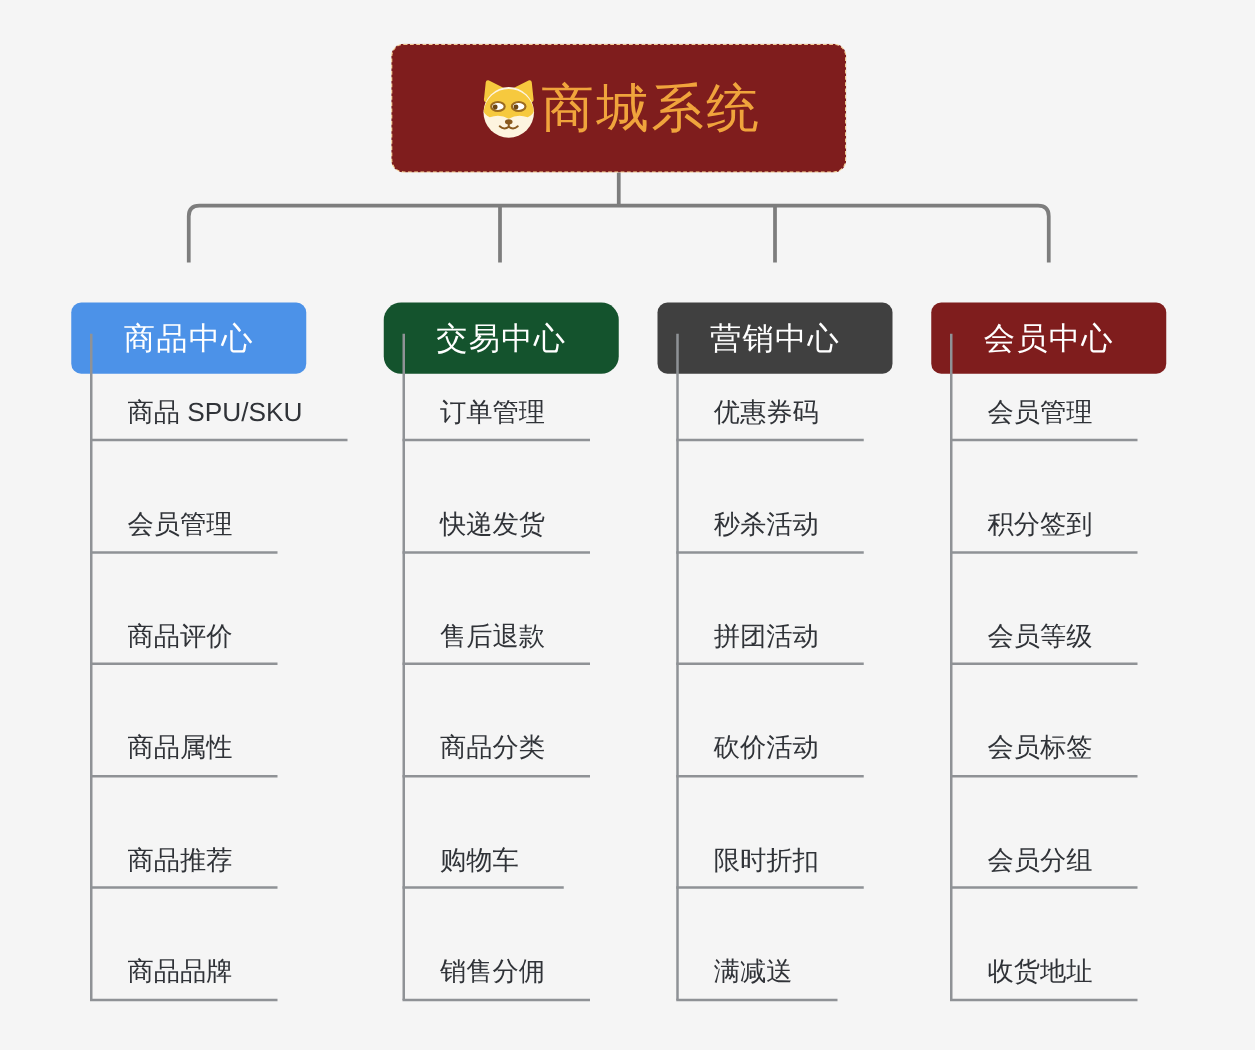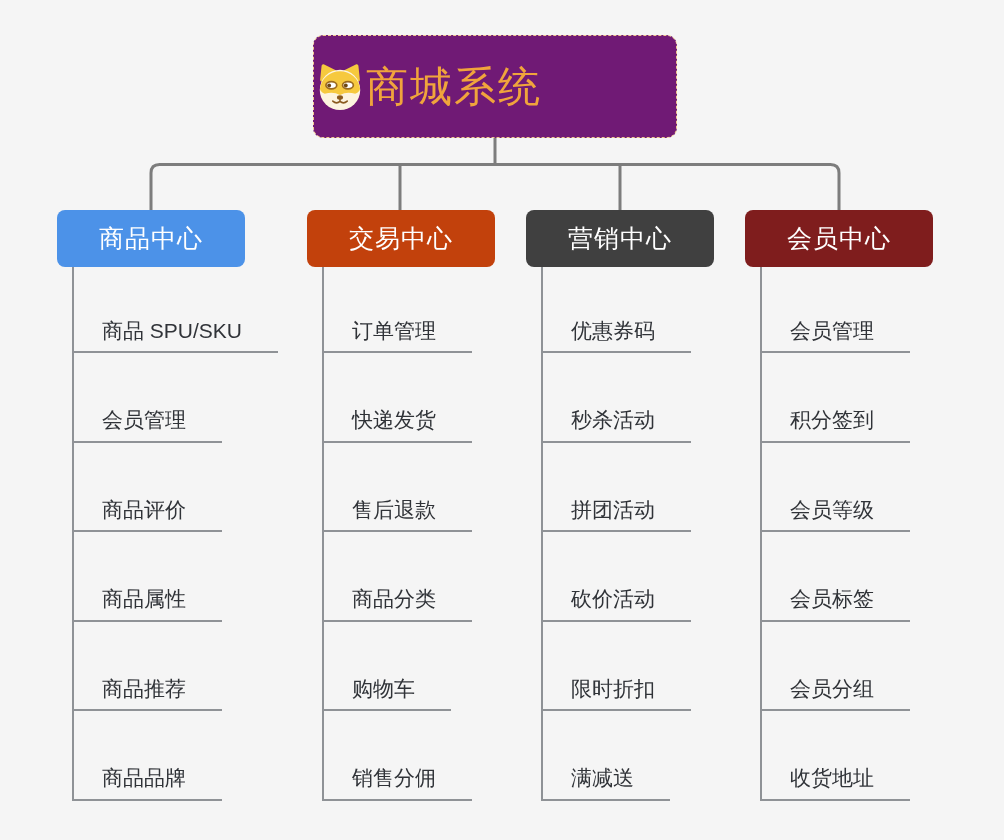--- a/index.html
+++ b/index.html
@@ -14,25 +14,26 @@
     height:840px;
     background:#f5f5f5;
     overflow:hidden;
   }
   
   .root-node{
     position:absolute;
     left:313px; top:35px;
     width:364px; height:103px;
     box-sizing:border-box;
-    background:#701a75;
+    background:#7f1d1d;
     border:1px dashed #f2c98f;
     border-radius:10px;
     display:flex;
     align-items:center;
+    justify-content:center;
   }
   .root-title{
     font-size:42px;
     letter-spacing:2px;
     color:#f0a43c;
     line-height:1;
     white-space:nowrap;
   }
   .doge{width:52px;height:48px;display:block;}
   
@@ -52,20 +53,21 @@
   .branch-header{
     width:188px;height:57px;
     box-sizing:border-box;
     border-radius:8px;
     display:flex;align-items:center;justify-content:center;
     color:#ffffff;
     font-size:25px;
     letter-spacing:1px;
     white-space:nowrap;
     cursor:default;
+    margin-top:32px;
   }
   .trunk{
     position:absolute;
     left:15px;top:57px;
     width:2px;height:533px;
     background:#8f9296;
   }
   .children{
     position:absolute;
     left:15px;top:57px;
@@ -133,21 +135,21 @@
         <div class="child">
           <span class="child-label">商品推荐</span>
         </div>
         <div class="child">
           <span class="child-label">商品品牌</span>
         </div>
       </div>
     </div>
 
     <div class="column col-1">
-      <div class="branch-header" style="background: #c2410c;">交易中心</div>
+      <div class="branch-header" style="background: #14532d; border-radius: 14px;">交易中心</div>
       <div class="trunk"></div>
       <div class="children">
         <div class="child">
           <span class="child-label">订单管理</span>
         </div>
         <div class="child">
           <span class="child-label">快递发货</span>
         </div>
         <div class="child">
           <span class="child-label">售后退款</span>

